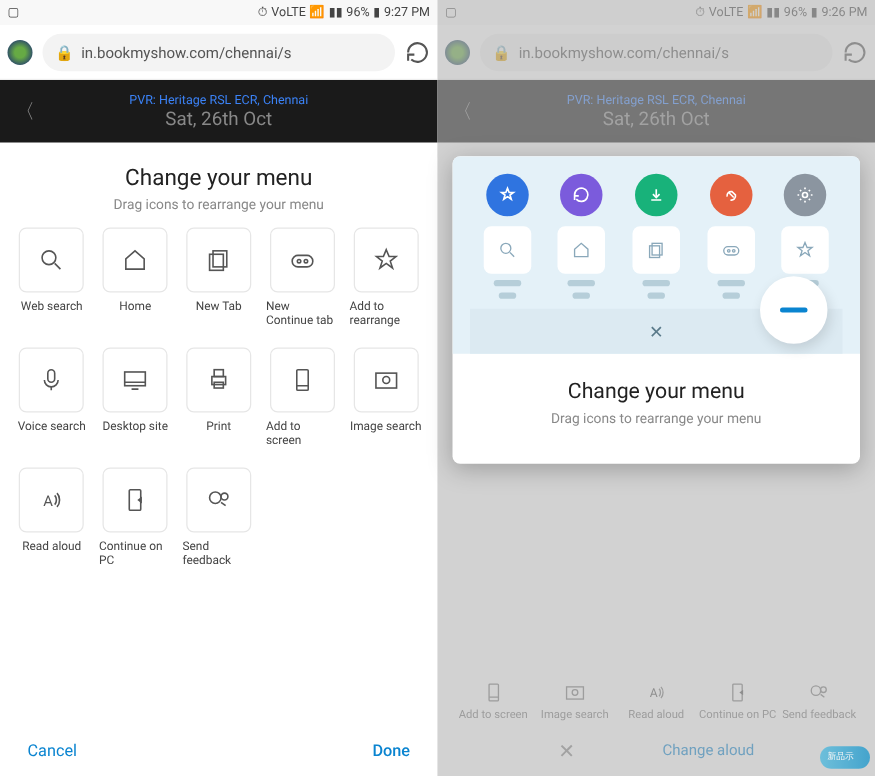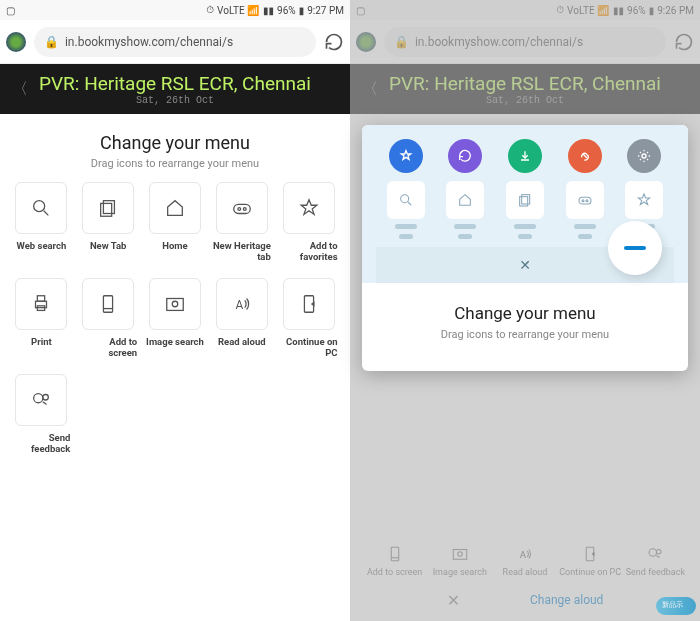--- a/index.html
+++ b/index.html
@@ -14,35 +14,35 @@
 
 .urlbar { height:44px; background:#fff; display:flex; align-items:center; padding:0 6px; gap:8px; border-bottom:1px solid #eee; }
 .favicon { width:20px; height:20px; border-radius:50%; background:radial-gradient(circle,#6a4 30%,#356 70%); }
 .urlpill { flex:1; height:30px; border-radius:15px; background:#f3f3f3; display:flex; align-items:center; padding:0 10px; gap:6px; font-size:12px; color:#555; overflow:hidden; white-space:nowrap; }
 .lock { color:#1a8a1a; font-size:12px; }
 .reload { width:20px; height:20px; color:#555; }
 
 
 .pageheader { height:50px; background:#1a1a1a; color:#aaa; display:flex; flex-direction:column; justify-content:center; align-items:center; position:relative; font-size:13px; }
 .pageheader .back { position:absolute; left:12px; color:#888; font-size:16px; }
-.pageheader .title { font-size:19px; color:#bef264; }
-.pageheader .date { font-size:10px; color:#888;font-family:Liberation Mono, monospace; }
+.pageheader .title { font-size:10px; color:#3b82f6; }
+.pageheader .date { font-size:15px; color:#888; }
 
 
 .dimmer { position:absolute; inset:0; background:rgba(180,180,180,0.6); pointer-events:none; }
 
 
 .sheet { position:absolute; left:0; right:0; bottom:0; top:118px; background:#fff; border-radius:10px 10px 0 0; display:flex; flex-direction:column; padding:14px 10px 0 10px; }
 .sheet h1 { font-size:18px; font-weight:400; text-align:center; color:#222; }
 .sheet .sub { font-size:11px; color:#888; text-align:center; margin:4px 0 12px 0; }
 .grid { flex:1; display:grid; grid-template-columns:repeat(5,1fr); grid-auto-rows:92px; gap:4px 4px; }
 .tile { display:flex; flex-direction:column; align-items:center; }
 .tile .box { width:52px; height:52px; border:1px solid #e6e6e6; border-radius:6px; display:flex; align-items:center; justify-content:center; }
 .tile .box svg { width:22px; height:22px; stroke:#555; stroke-width:1.4; fill:none; }
-.tile .tl { font-size:9.5px; color:#444; text-align:right; margin-top:6px; line-height:1.2; max-width:58px;font-weight:bold; }
+.tile .tl { font-size:9.5px; color:#444; text-align:left; margin-top:6px; line-height:1.2; max-width:58px; }
 .sheetfooter { display:flex; justify-content:space-between; padding:10px 12px 12px 12px; font-size:13px; }
 .sheetfooter .c { color:#0a84d0; }
 .sheetfooter .d { color:#0a84d0; font-weight:500; }
 
 
 .sheet2 { position:absolute; left:12px; right:12px; top:125px; background:#fff; border-radius:6px; box-shadow:0 4px 20px rgba(0,0,0,0.25); overflow:hidden; }
 .illus { background:#e4f1f8; padding:14px 14px 0 14px; position:relative; }
 .illrow { display:flex; justify-content:space-around; margin-bottom:8px; }
 .illcircle { width:34px; height:34px; border-radius:50%; display:flex; align-items:center; justify-content:center; }
 .illcircle svg { width:16px; height:16px; stroke:#fff; stroke-width:2; fill:none; }
@@ -115,51 +115,71 @@
             <svg viewBox="0 0 24 24">
               <circle cx="10" cy="10" r="6"></circle>
               <line x1="15" y1="15" x2="20" y2="20"></line>
             </svg>
           </div>
           <div class="tl">Web search</div>
         </div>
         <div class="tile">
           <div class="box">
             <svg viewBox="0 0 24 24">
+              <path d="M4 11l8-7 8 7v9h-16z"></path>
+            </svg>
+          </div>
+          <div class="tl">Home</div>
+        </div>
+        <div class="tile">
+          <div class="box">
+            <svg viewBox="0 0 24 24">
               <rect x="7" y="4" width="12" height="14"></rect>
               <rect x="4" y="7" width="12" height="14"></rect>
             </svg>
           </div>
           <div class="tl">New Tab</div>
-        </div>
-        <div class="tile">
-          <div class="box">
-            <svg viewBox="0 0 24 24">
-              <path d="M4 11l8-7 8 7v9h-16z"></path>
-            </svg>
-          </div>
-          <div class="tl">Home</div>
         </div>
         <div class="tile">
           <div class="box">
             <svg viewBox="0 0 24 24">
               <rect x="3" y="8" width="18" height="10" rx="5"></rect>
               <circle cx="9" cy="13" r="1.5"></circle>
               <circle cx="15" cy="13" r="1.5"></circle>
             </svg>
           </div>
-          <div class="tl">New Heritage tab</div>
+          <div class="tl">New Continue tab</div>
         </div>
         <div class="tile">
           <div class="box">
             <svg viewBox="0 0 24 24">
               <path d="M12 3l2.5 6h6l-5 4 2 6-5.5-4-5.5 4 2-6-5-4h6z"></path>
             </svg>
           </div>
-          <div class="tl">Add to favorites</div>
+          <div class="tl">Add to rearrange</div>
+        </div>
+        <div class="tile">
+          <div class="box">
+            <svg viewBox="0 0 24 24">
+              <rect x="9" y="3" width="6" height="11" rx="3"></rect>
+              <path d="M6 12a6 6 0 0 0 12 0"></path>
+              <line x1="12" y1="18" x2="12" y2="21"></line>
+            </svg>
+          </div>
+          <div class="tl">Voice search</div>
+        </div>
+        <div class="tile">
+          <div class="box">
+            <svg viewBox="0 0 24 24">
+              <rect x="3" y="5" width="18" height="12"></rect>
+              <line x1="3" y1="14" x2="21" y2="14"></line>
+              <line x1="9" y1="20" x2="15" y2="20"></line>
+            </svg>
+          </div>
+          <div class="tl">Desktop site</div>
         </div>
         <div class="tile">
           <div class="box">
             <svg viewBox="0 0 24 24">
               <rect x="6" y="9" width="12" height="7"></rect>
               <rect x="8" y="3" width="8" height="6"></rect>
               <rect x="8" y="14" width="8" height="5"></rect>
             </svg>
           </div>
           <div class="tl">Print</div>
@@ -205,20 +225,24 @@
           <div class="box">
             <svg viewBox="0 0 24 24">
               <circle cx="9" cy="10" r="5"></circle>
               <path d="M14 14l4 3"></path>
               <circle cx="17" cy="9" r="3"></circle>
             </svg>
           </div>
           <div class="tl">Send feedback</div>
         </div>
       </div>
+    <div class="sheetfooter">
+      <span class="c">Cancel</span>
+      <span class="d">Done</span>
+    </div>
   </div>
 </div>
 
 <div class="phone" style="position:relative;">
   <div class="statusbar">
     <div class="stat-left">
         <span>▢</span>
       </div>
     <div class="stat-right">
       <span>⏱</span>

